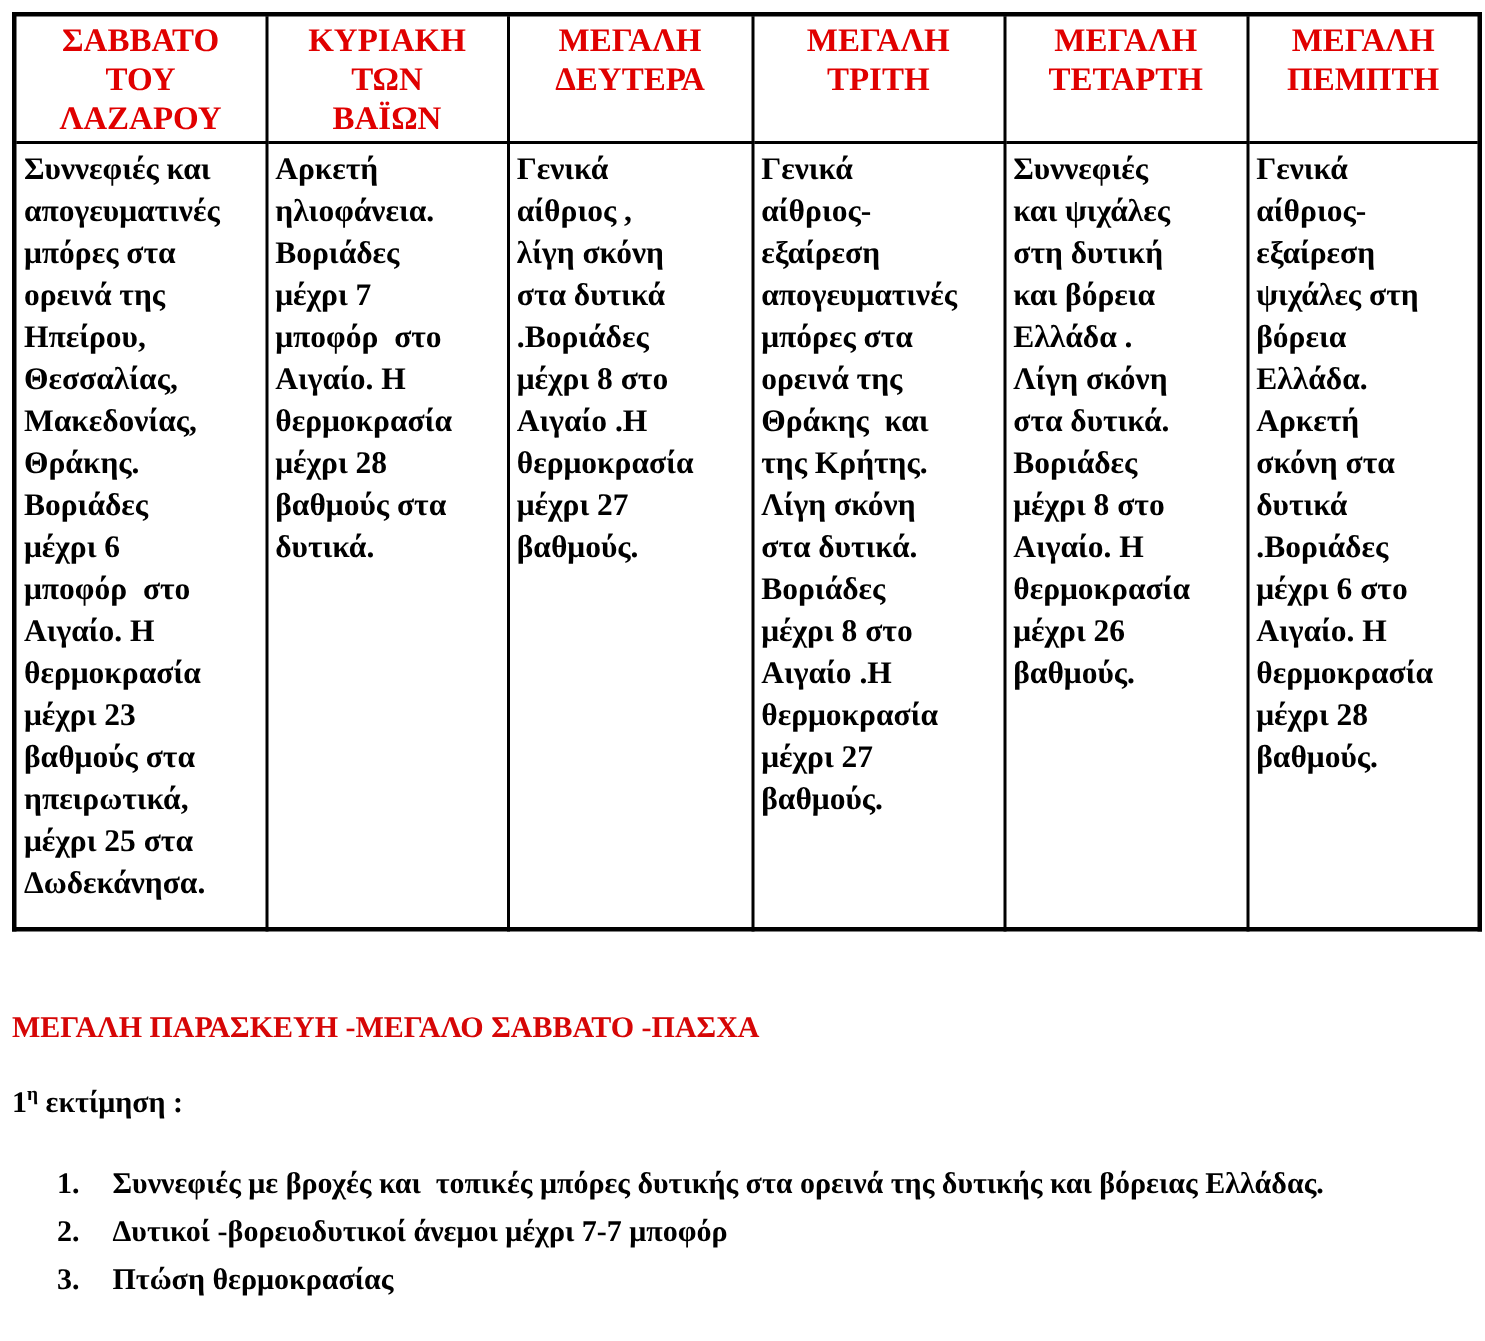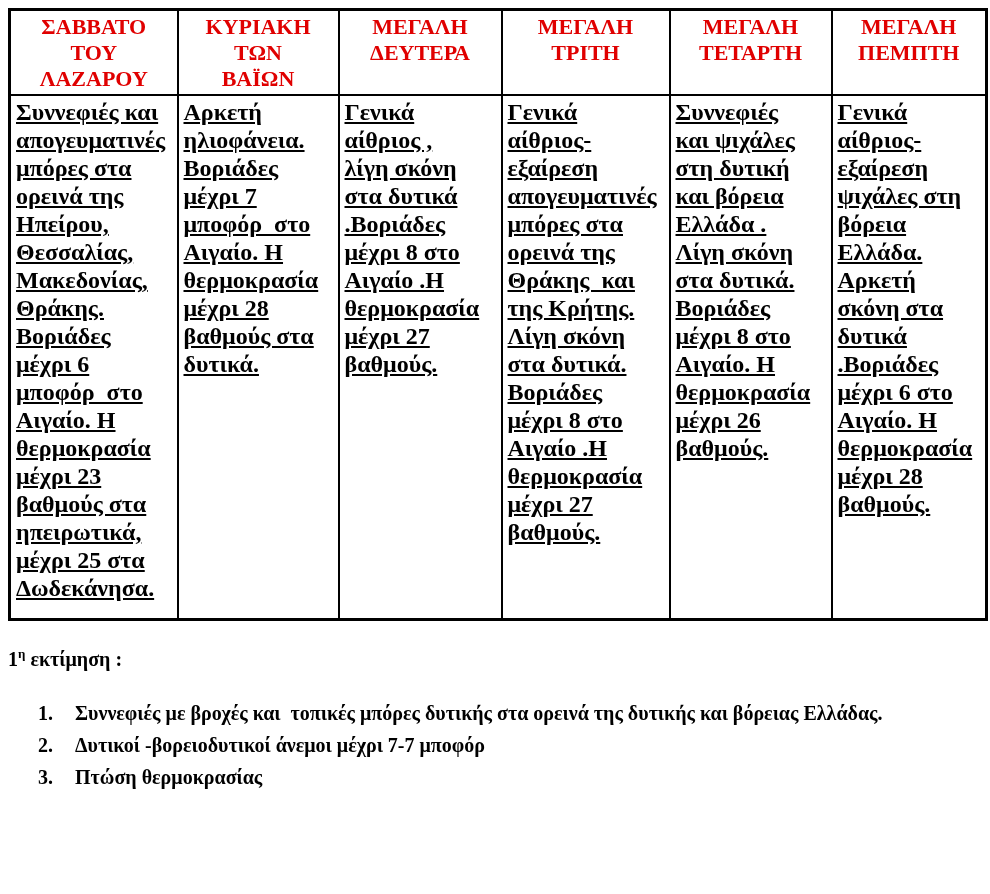--- a/index.html
+++ b/index.html
@@ -39,30 +39,29 @@
     line-height:26px;
     font-weight:bold;
     text-align:center;
     vertical-align:top;
     height:80px;
     padding:3px 2px 2px 2px;
     white-space:pre-line;
   }
   td.forecast-cell{
     border:2px solid var(--ink);
-    font-size:24px;
+    font-size:21px;
     line-height:28px;
     font-weight:bold;
     text-align:left;
     vertical-align:top;
     height:524px;
     padding:2px 3px 2px 5px;
     white-space:pre-wrap;
     overflow:hidden;
-    text-decoration:underline;
   }
 
   .section-title{
     margin:52px 0 0 8px;
     color:var(--title-red);
     font-size:20px;
     line-height:24px;
     white-space:pre-wrap;
   }
   .estimate-heading{
@@ -196,20 +195,21 @@
 .Βοριάδες
 μέχρι 6 στο
 Αιγαίο. Η
 θερμοκρασία
 μέχρι 28
 βαθμούς.</td>
       </tr>
     </tbody>
   </table>
 
+  <p class="section-title">ΜΕΓΑΛΗ ΠΑΡΑΣΚΕΥΗ -ΜΕΓΑΛΟ ΣΑΒΒΑΤΟ -ΠΑΣΧΑ</p>
 
   <p class="estimate-heading"><span>1</span><sup>η</sup> <span>εκτίμηση :</span></p>
 
   <div class="numbered-list">
     <div class="list-item">
       <span class="item-number">1.</span>
       <span class="item-text">Συννεφιές με βροχές και  τοπικές μπόρες δυτικής στα ορεινά της δυτικής και βόρειας Ελλάδας.</span>
     </div>
     <div class="list-item">
       <span class="item-number">2.</span>

